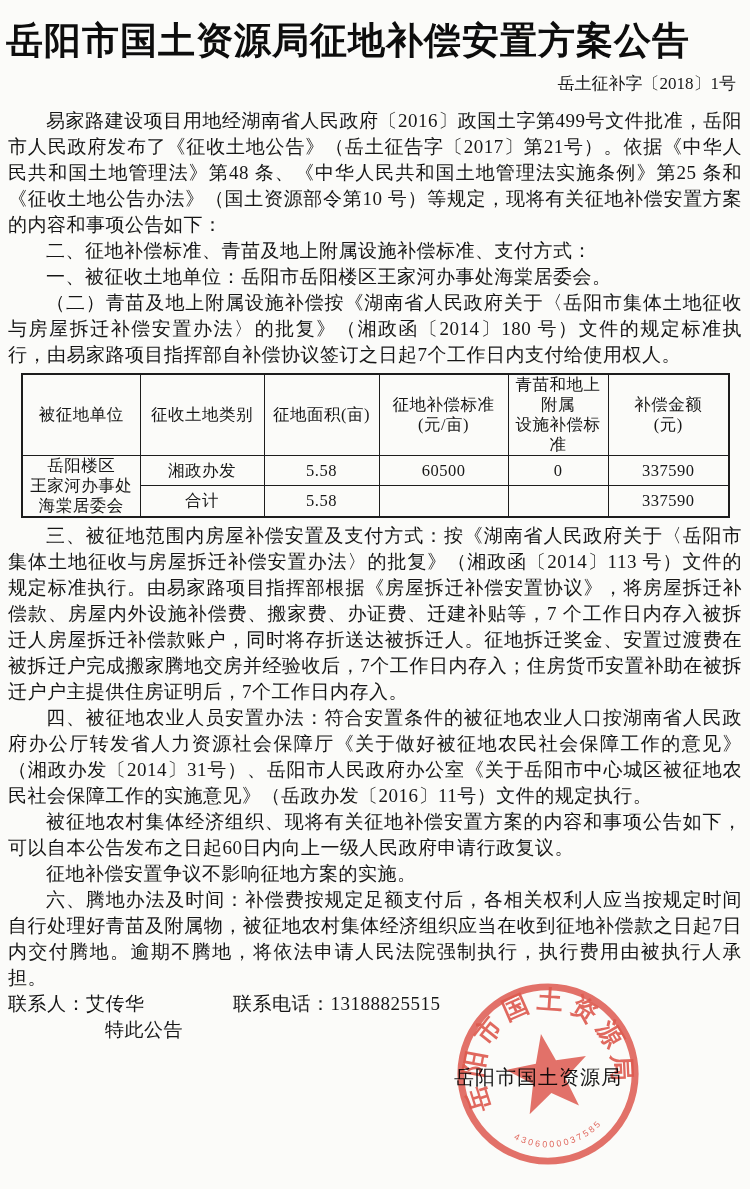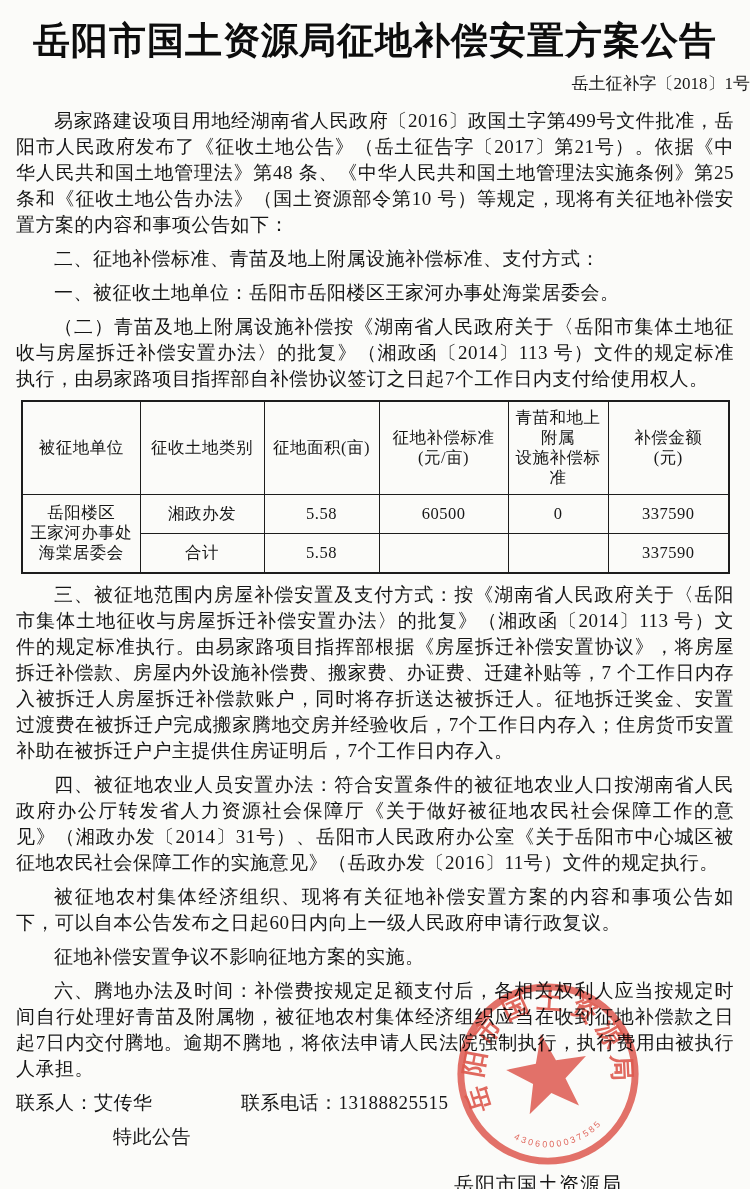--- a/index.html
+++ b/index.html
@@ -2,40 +2,40 @@
 <html><head>
 <meta charset="utf-8">
 <style>
   html,body{margin:0;padding:0;}
   .page{
     width:750px;height:1189px;position:relative;overflow:hidden;
     background:#fbfbf9;color:#161616;
     font-family:"Liberation Serif", serif;
   }
   .title{
-    margin:0;padding:16px 6px 0 6px;text-align:center;
+    margin:0;padding:16px 6px 0 6px;
     font-family:"Liberation Sans", sans-serif;font-weight:900;
     font-size:37px;line-height:1.35;letter-spacing:1px;color:#0d0d0d;
   }
   .docno{
-    text-align:right;margin-top:7px;
+    text-align:right;padding-right:14px;margin-top:7px;
     font-size:17px;line-height:22px;
   }
   .content{
     margin:13px 8px 0 8px;font-size:19px;line-height:26px;
     text-align:justify;letter-spacing:0.5px;
   }
-  .content p{margin:8px;text-indent:2em;}
+  .content p{margin:0;text-indent:2em;}
   table.comp{
     border-collapse:collapse;margin:5px 0 5px 13px;width:707px;
     border:2px solid #1d1d1d;table-layout:fixed;
   }
   table.comp th, table.comp td{
     border:1.4px solid #1d1d1d;text-align:center;vertical-align:middle;
-    font-weight:normal;font-size:16.5px;line-height:20px;padding:6px 2px;
+    font-weight:normal;font-size:16.5px;line-height:20px;padding:0 2px;
     white-space:pre-line;letter-spacing:0.5px;
   }
   table.comp th{height:44px;}
   table.comp td{height:26px;}
   td.unit{font-size:16px;line-height:19px;margin-top:11px;}
   .contact{display:block;text-indent:0 !important;position:relative;}
   .contact .phone{position:absolute;left:225px;top:0;}
   .closing{text-indent:0 !important;padding-left:97px;}
   .signblock{width:300px;margin:20px 0 0 380px;text-align:center;}
   .sign-agency{font-size:20px;line-height:28px;letter-spacing:1px;}
@@ -50,21 +50,21 @@
 <div class="page">
 
   <h1 class="title">岳阳市国土资源局征地补偿安置方案公告</h1>
 
   <div class="docno">岳土征补字〔2018〕1号</div>
 
   <div class="content">
     <p>易家路建设项目用地经湖南省人民政府〔2016〕政国土字第499号文件批准，岳阳市人民政府发布了《征收土地公告》（岳土征告字〔2017〕第21号）。依据《中华人民共和国土地管理法》第48 条、《中华人民共和国土地管理法实施条例》第25 条和《征收土地公告办法》（国土资源部令第10 号）等规定，现将有关征地补偿安置方案的内容和事项公告如下：</p>
     <p>二、征地补偿标准、青苗及地上附属设施补偿标准、支付方式：</p>
     <p>一、被征收土地单位：岳阳市岳阳楼区王家河办事处海棠居委会。</p>
-    <p>（二）青苗及地上附属设施补偿按《湖南省人民政府关于〈岳阳市集体土地征收与房屋拆迁补偿安置办法〉的批复》（湘政函〔2014〕113 号）文件的规定标准执行，由易家路项目指挥部自补偿协议签订之日起7个工作日内支付给使用权人。</p>
+    <p>（二）青苗及地上附属设施补偿按《湖南省人民政府关于〈岳阳市集体土地征收与房屋拆迁补偿安置办法〉的批复》（湘政函〔2014〕180 号）文件的规定标准执行，由易家路项目指挥部自补偿协议签订之日起7个工作日内支付给使用权人。</p>
 
     <table class="comp">
       <colgroup>
         <col style="width:118px">
           <col style="width:124px">
           <col style="width:115px">
         <col style="width:129px">
           <col style="width:100px">
           <col style="width:121px">
       </colgroup>

